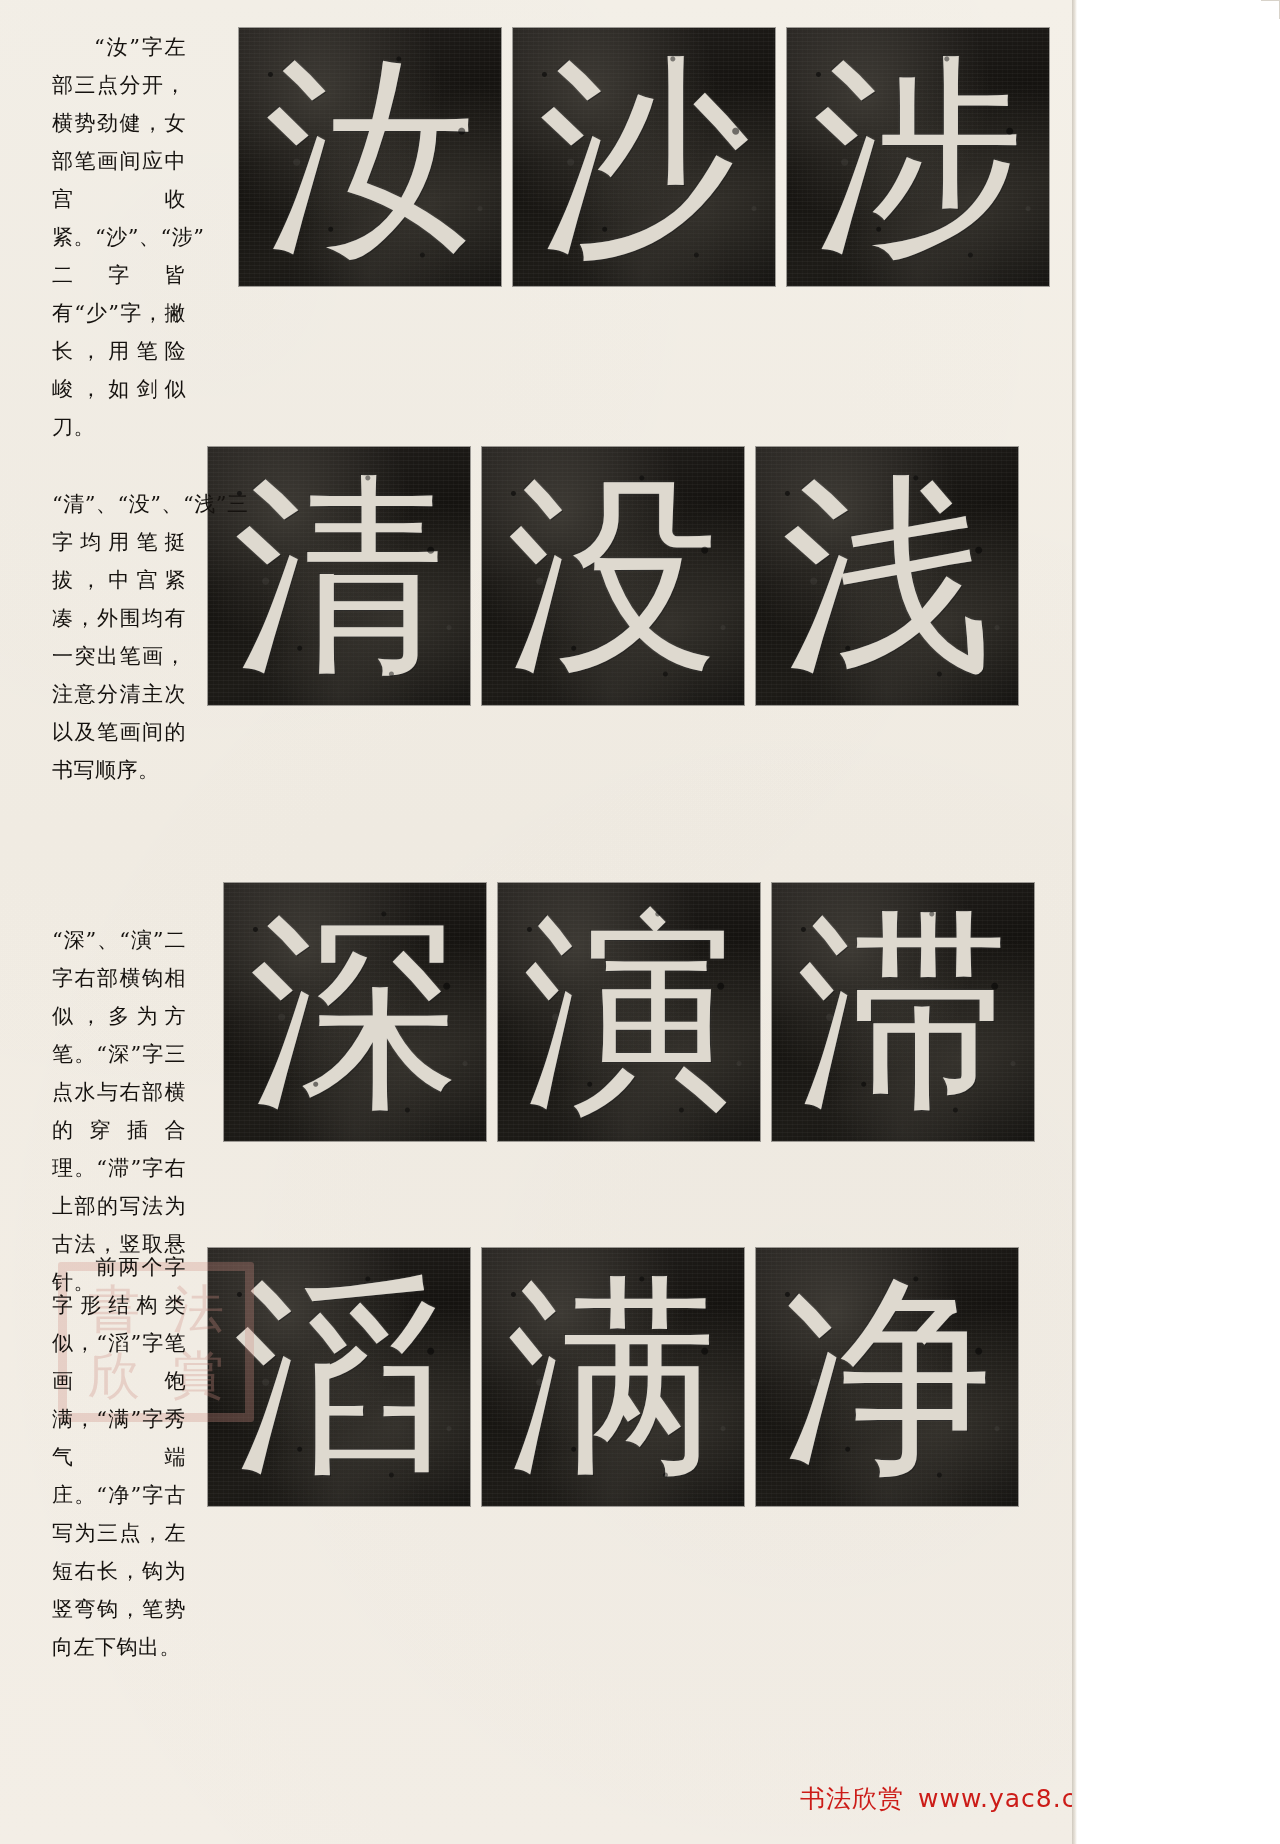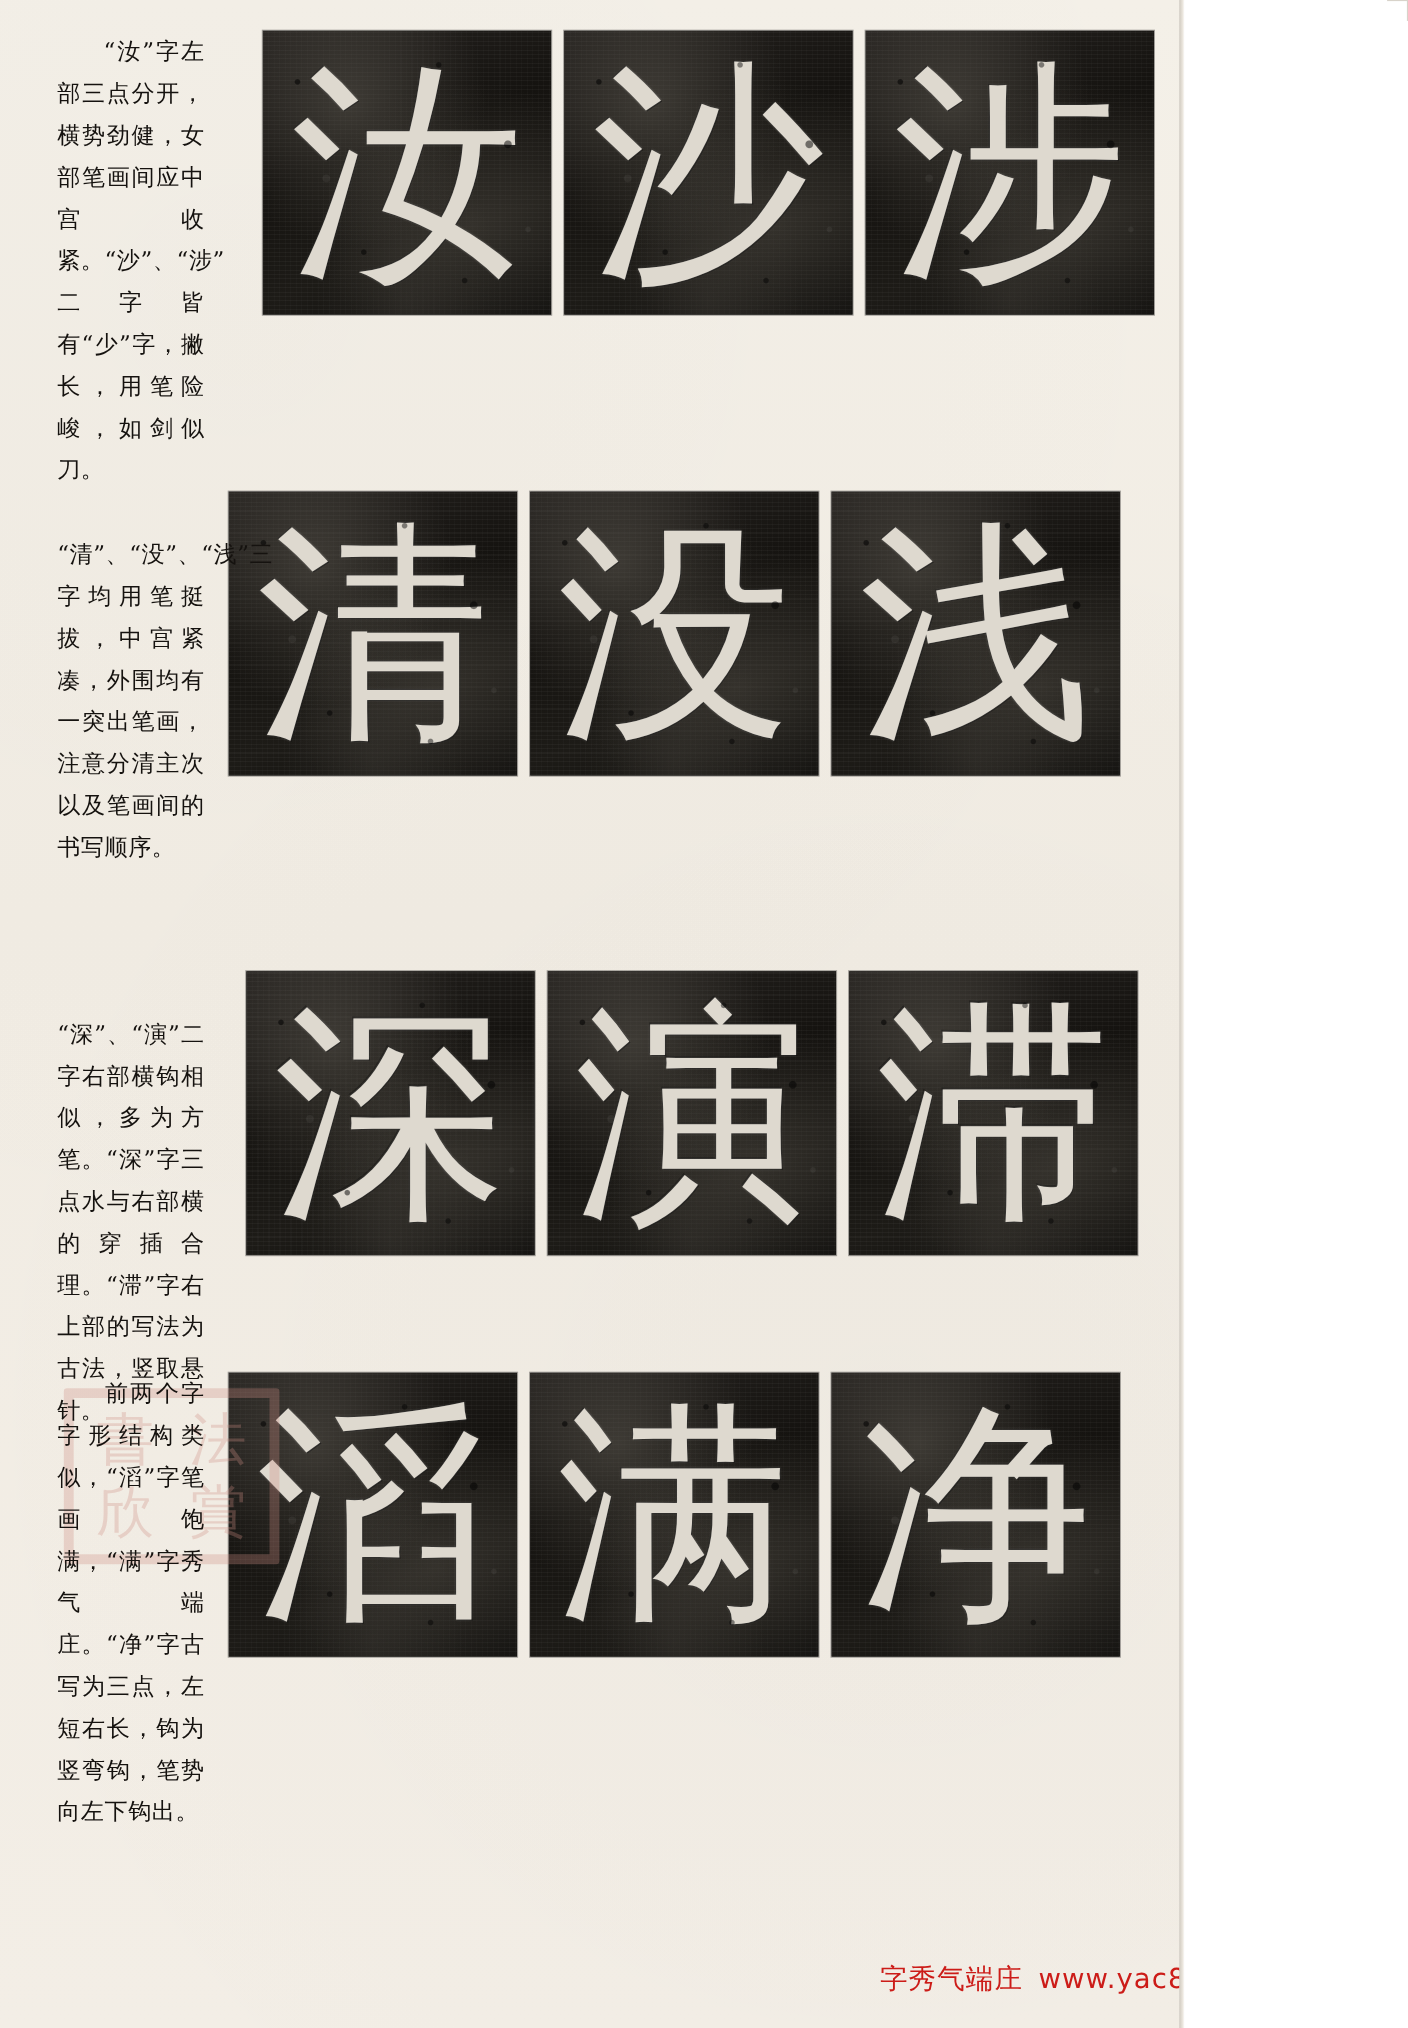--- a/index.html
+++ b/index.html
@@ -273,21 +273,21 @@
       </div>
       <div class="plate">
         <div class="rubbing"></div>
         <div class="glyph">净</div>
         <div class="speckle"></div>
       </div>
     </div>
   </div>
 
   <div class="credit">
-    <span>字秀气端庄</span><span class="url">www.yac8.com</span>
+    <span>书法欣赏</span><span class="url">www.yac8.com</span>
   </div>
 
 </div>
 
 <div class="page-edge">
   <div class="spine"></div>
   <div class="corner"></div>
 </div>
 
 </body></html>

